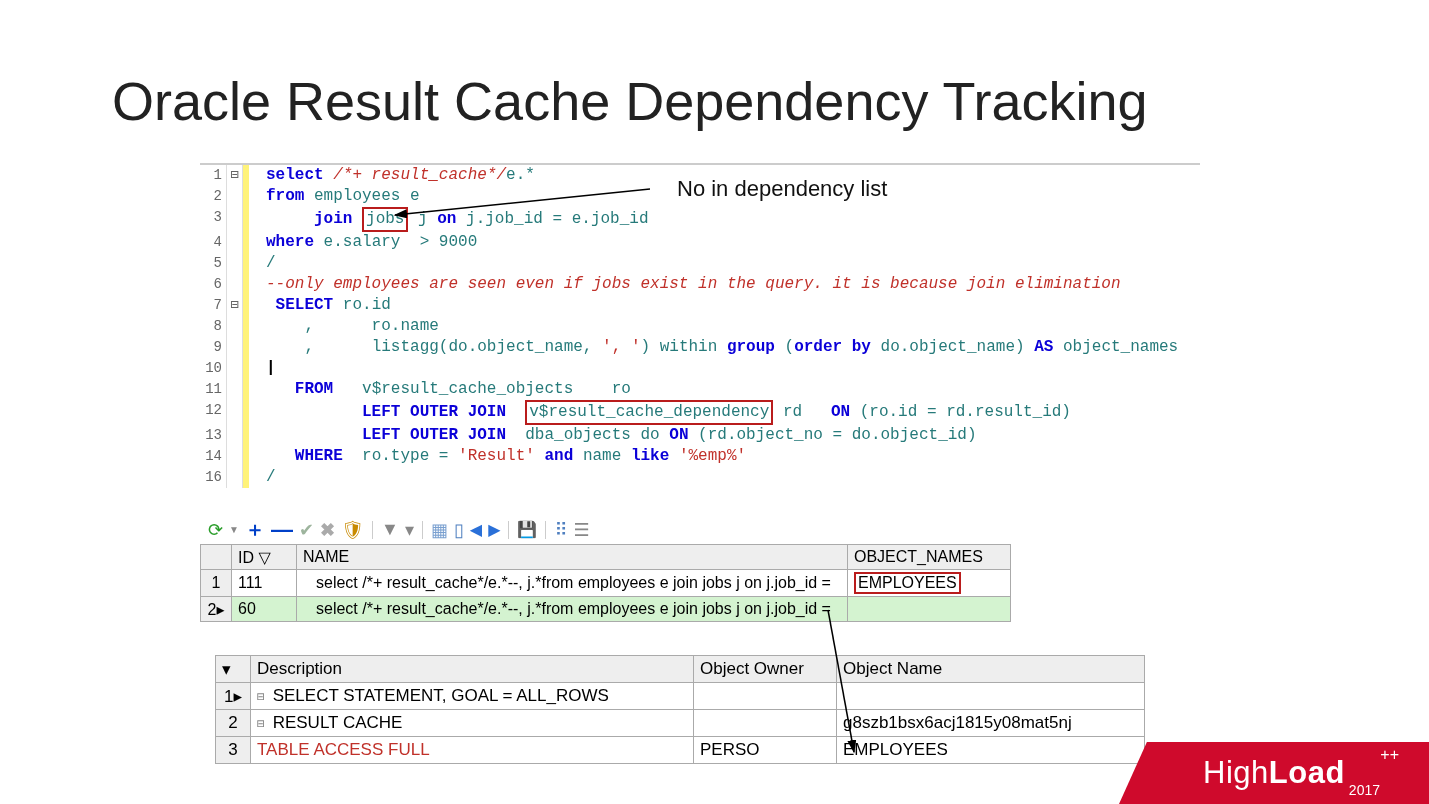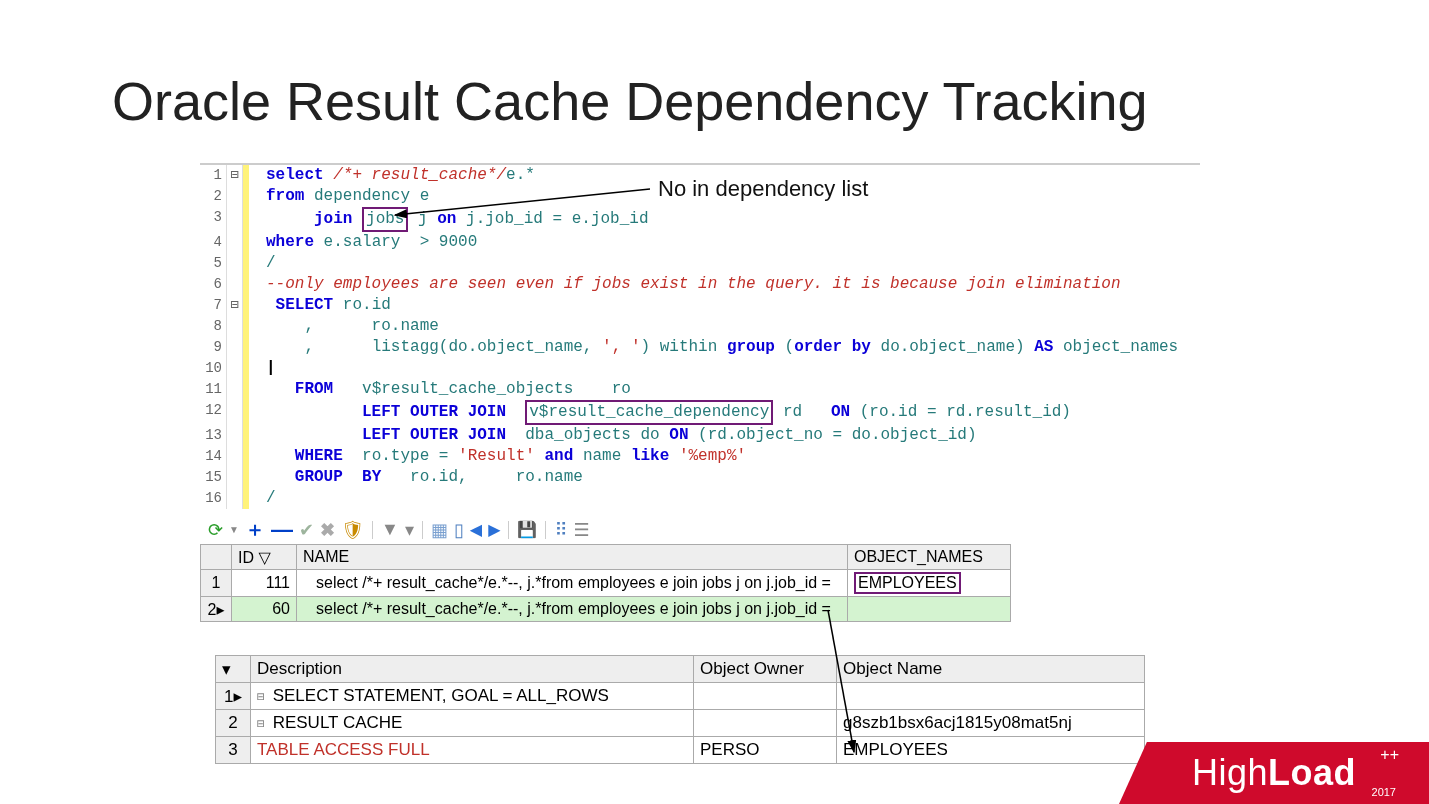--- a/index.html
+++ b/index.html
@@ -60,21 +60,21 @@
   .src {
     padding-left: 17px;
     white-space: pre;
   }
   .kw { color: #0b00d8; font-weight: bold; }
   .cmt { color: #c0312a; font-style: italic; }
   .str { color: #c0312a; }
   .ident { color: #267a7a; }
 
   .box-red {
-    border: 2px solid #701a75;
+    border: 2px solid #b91c1c;
     padding: 0 2px;
     display: inline-block;
   }
 
   
   .anno {
     position: absolute;
     font-family: Arial, sans-serif;
     font-size: 22px;
     color: #111;
@@ -115,21 +115,21 @@
     border: 1px solid #aaa;
     padding: 2px 6px;
     text-align: left;
     height: 20px;
   }
   .grid1 th {
     background: #eee;
     font-weight: normal;
   }
   .grid1 td.rownum { background:#eee; width:18px; text-align:center; }
-  .grid1 td.id { width:52px; text-align:right; }
+  .grid1 td.id { width:52px; }
   .grid1 td.name { width:525px;padding-left:19px; }
   .grid1 td.obj { width:150px; }
   .grid1 tr.sel td:not(.rownum) { background:#d4f3d0; }
 
   
   .grid2 {
     position: absolute;
     top: 655px;
     left: 215px;
     border-collapse: collapse;
@@ -160,36 +160,36 @@
   .logo-shape {
     width: 310px;
     height: 62px;
     background: #cf0a2c;
     clip-path: polygon(9% 0, 100% 0, 100% 100%, 0 100%);
     display:flex;
     align-items:center;
     justify-content:center;
     color:#fff;
     font-family: Arial, sans-serif;
-    font-size: 36px;
+    font-size: 31px;
     letter-spacing:0.5px;
   }
   .logo-shape .bold { font-weight:bold; }
   .logo-plusplus {
     position:absolute;
     right:30px;
     top:4px;
     font-size:16px;
     color:#fff;
   }
   .logo-year {
     position:absolute;
-    right:33px;
+    right:49px;
     bottom:6px;
-    font-size:11px;
+    font-size:14px;
     color:#fff;
   }
 
   svg.overlay {
     position:absolute;
     top:0; left:0;
     pointer-events:none;
   }
 </style>
 </head>
@@ -203,21 +203,21 @@
     <div class="ln">1</div>
     <div class="fold">⊟</div>
     <div class="gut"></div>
     <div class="src"><span class="kw">select</span><span class="cmt"> /*+ result_cache*/</span><span class="ident">e.*</span></div>
   </div>
 
   <div class="code-line">
     <div class="ln">2</div>
     <div class="fold"></div>
     <div class="gut"></div>
-    <div class="src"><span class="kw">from</span><span class="ident"> dependency e</span></div>
+    <div class="src"><span class="kw">from</span><span class="ident"> employees e</span></div>
   </div>
 
   <div class="code-line">
     <div class="ln">3</div>
     <div class="fold"></div>
     <div class="gut"></div>
     <div class="src"><span>     </span><span class="kw">join</span> <span class="box-red"><span class="ident">jobs</span></span><span class="ident"> j </span><span class="kw">on</span><span class="ident"> j.job_id = e.job_id</span></div>
   </div>
 
   <div class="code-line">
@@ -290,36 +290,30 @@
     <div class="src"><span>          </span><span class="kw">LEFT OUTER JOIN</span><span class="ident">  dba_objects do </span><span class="kw">ON</span><span class="ident"> (rd.object_no = do.object_id)</span></div>
   </div>
 
   <div class="code-line">
     <div class="ln">14</div>
     <div class="fold"></div>
     <div class="gut"></div>
     <div class="src"><span>   </span><span class="kw">WHERE</span><span class="ident">  ro.type = </span><span class="str">'Result'</span><span> </span><span class="kw">and</span><span class="ident"> name </span><span class="kw">like</span><span> </span><span class="str">'%emp%'</span></div>
   </div>
 
-  <div class="code-line">
-    <div class="ln">15</div>
-    <div class="fold"></div>
-    <div class="gut"></div>
-    <div class="src"><span>   </span><span class="kw">GROUP</span><span>  </span><span class="kw">BY</span><span class="ident">   ro.id,     ro.name</span></div>
-  </div>
 
   <div class="code-line">
     <div class="ln">16</div>
     <div class="fold"></div>
     <div class="gut"></div>
     <div class="src ident">/</div>
   </div>
 </div>
 
-<div class="anno" style="top:176px; left:658px;">No in dependency list</div>
+<div class="anno" style="top:176px; left:677px;">No in dependency list</div>
 
 <div class="toolbar">
   <span class="tb-refresh">⟳</span>
   <span style="color:#888;font-size:10px">▼</span>
   <span class="tb-plus">＋</span>
   <span class="tb-minus">—</span>
   <span class="tb-check">✔</span>
   <span class="tb-x">✖</span>
   <span style="color:#c88a00">🛡</span>
   <span class="tb-sep"></span>

